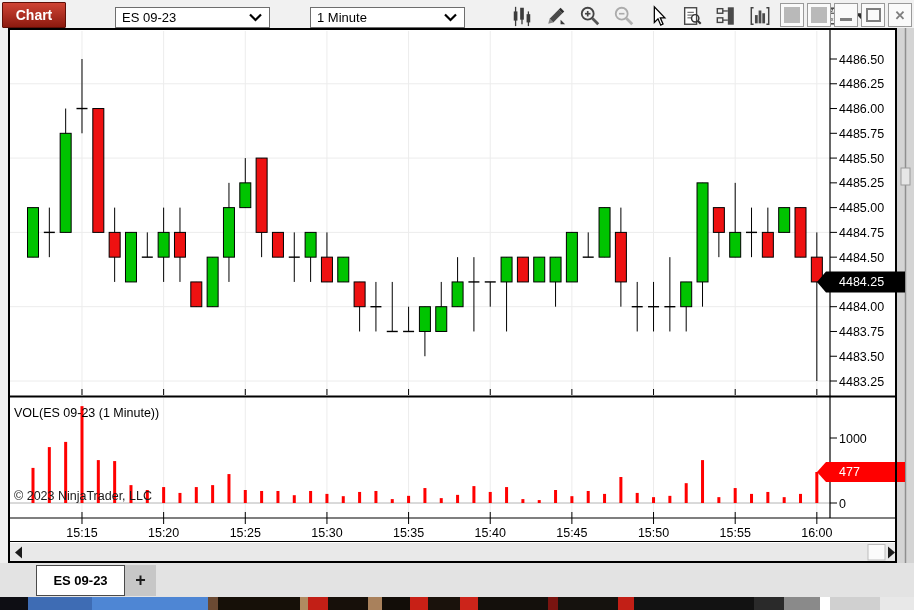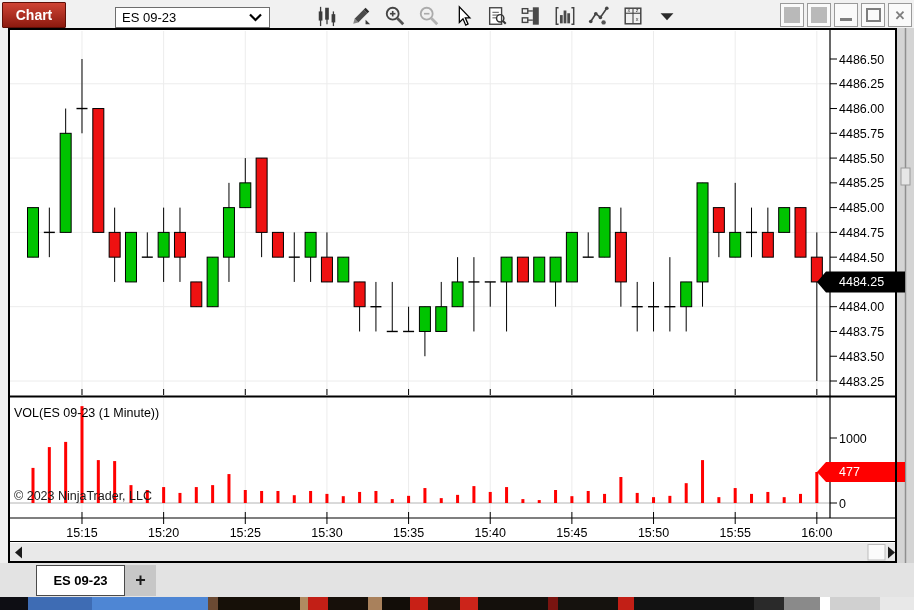--- a/index.html
+++ b/index.html
@@ -119,20 +119,26 @@
     </symbol>
   </defs>
 </svg>
 
 <div class="window">
 
   <div class="toolbar">
     <div class="chart-menu-btn">Chart</div>
     <div class="combo instrument">
       <span>ES 09-23</span>
+      <svg width="15" height="9">
+          <path d="M2 1.5 L7.5 7 L13 1.5" stroke="#000" stroke-width="2.2" fill="none"></path>
+        </svg>
+    </div>
+    <div class="combo interval">
+      <span>1 Minute</span>
       <svg width="15" height="9">
           <path d="M2 1.5 L7.5 7 L13 1.5" stroke="#000" stroke-width="2.2" fill="none"></path>
         </svg>
     </div>
     <div class="tool-icons" id="tool-icons">
         <div class="tool-btn">
           <svg class="ticon" viewBox="0 0 24 24">
             <use href="#i-candles"></use>
           </svg>
         </div>

